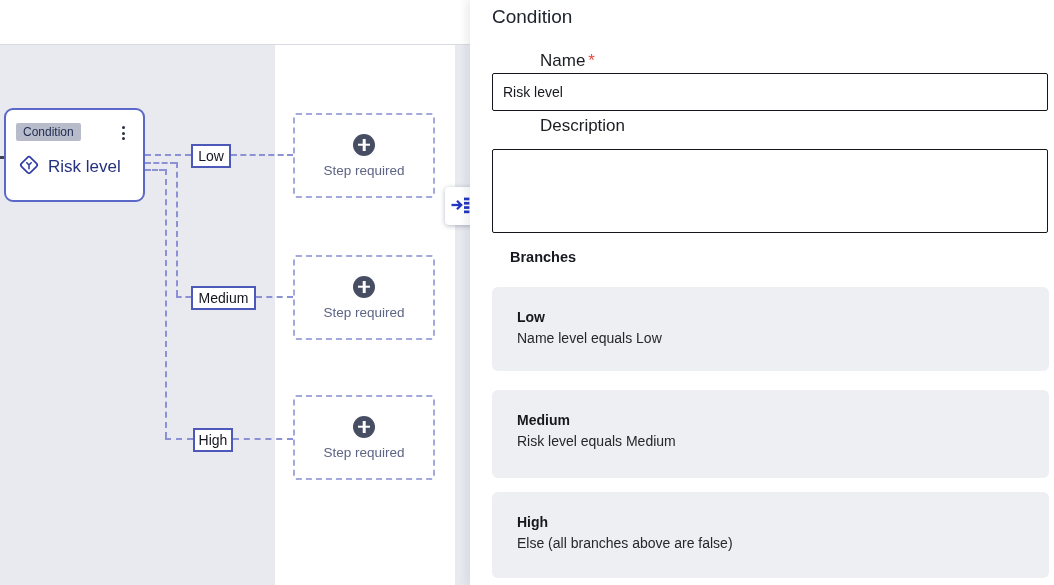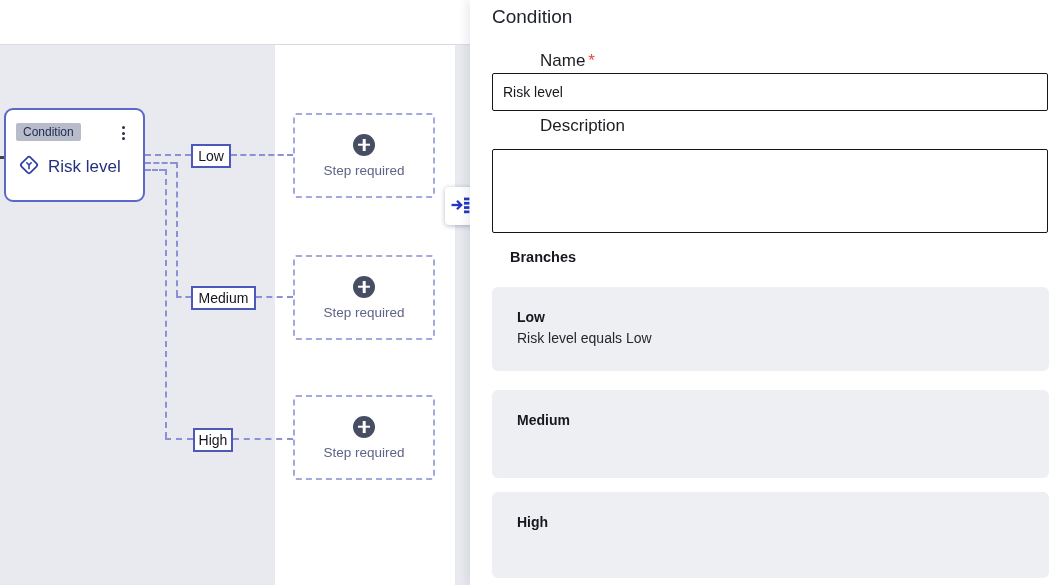--- a/index.html
+++ b/index.html
@@ -160,23 +160,25 @@
     </label>
     <input class="name-input" type="text" value="Risk level" style="">
 
     <label class="field-label label-desc">Description</label>
     <textarea class="desc-textarea" style=""></textarea>
 
     <h2 class="branches-heading">Branches</h2>
 
     <div class="branch-card card-1">
       <div class="card-title">Low</div>
-      <div class="card-desc">Risk level equals Low</div>
+      <div class="card-desc">Name level equals Low</div>
     </div>
     <div class="branch-card card-2">
       <div class="card-title">Medium</div>
+      <div class="card-desc">Risk level equals Medium</div>
     </div>
     <div class="branch-card card-3">
       <div class="card-title">High</div>
+      <div class="card-desc">Else (all branches above are false)</div>
     </div>
   </aside>
 
 </div>
 
 </body></html>

